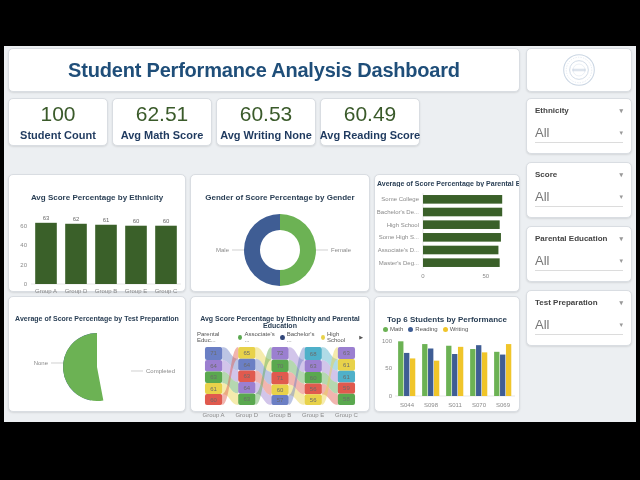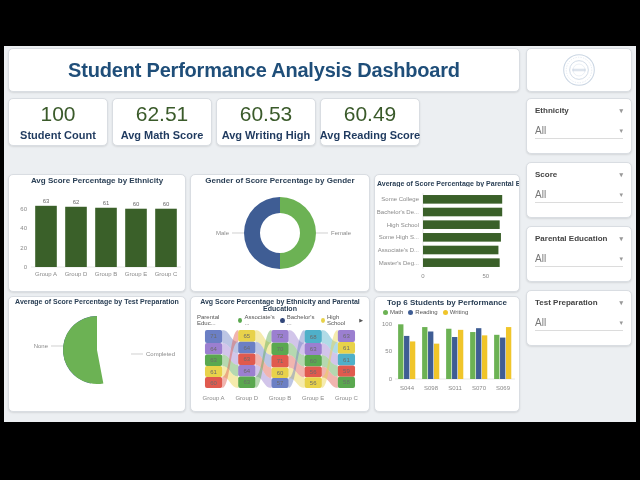--- a/index.html
+++ b/index.html
@@ -60,34 +60,34 @@
   .slicer { left: 522px; width: 106px; height: 56px; padding: 7px 8px; }
   .slicer-head {
     display: flex; justify-content: space-between; align-items: center;
     font-size: 8px; color: #444; font-weight: bold;
   }
   .slicer-box {
     margin-top: 10px; border-bottom: 1px solid #dcdcdc;
     display: flex; justify-content: space-between; align-items: center;
     padding-bottom: 2px;
   }
-  .slicer-val { font-size: 10px; color: #777; }
+  .slicer-val { font-size: 13px; color: #777; }
   .chev { font-size: 7px; color: #999; }
 
   #brand-card {
     left: 522px; top: 306px; width: 106px; height: 62px;
     display: flex; flex-direction: column;
     align-items: center; justify-content: center; gap: 1px;
   }
   .brand-l { font-size: 9px; font-weight: bold; color: #1f4e79; }
 
   
   .viz-title {
     text-align: center; font-size: 8px; font-weight: bold;
-    color: #2a3f55; padding-top: 1px;
+    color: #2a3f55; padding-top: 18px;
   }
   .ax-lbl { font-size: 6px; fill: #8a8a8a; }
   .dat-lbl { font-size: 6px; fill: #6b6b6b; }
 
   .legend-row {
     display: flex; align-items: center; gap: 5px;
     font-size: 6px; color: #555; padding: 2px 6px 0 6px;
   }
   .lg { display: flex; align-items: center; gap: 2px; }
   .dot { width: 5px; height: 5px; border-radius: 50%; display: inline-block; }
@@ -128,21 +128,21 @@
     <div class="card kpi" style="left:4px">
       <div class="kpi-val">100</div>
       <div class="kpi-lbl">Student Count</div>
     </div>
     <div class="card kpi" style="left:108px">
       <div class="kpi-val">62.51</div>
       <div class="kpi-lbl">Avg Math Score</div>
     </div>
     <div class="card kpi" style="left:212px">
       <div class="kpi-val">60.53</div>
-      <div class="kpi-lbl">Avg Writing High</div>
+      <div class="kpi-lbl">Avg Writing None</div>
     </div>
     <div class="card kpi" style="left:316px">
       <div class="kpi-val">60.49</div>
       <div class="kpi-lbl">Avg Reading Score</div>
     </div>
 
     <div class="card slicer" style="top:54px">
       <div class="slicer-head">
         <span>Ethnicity</span>
         <span class="chev">▾</span>

